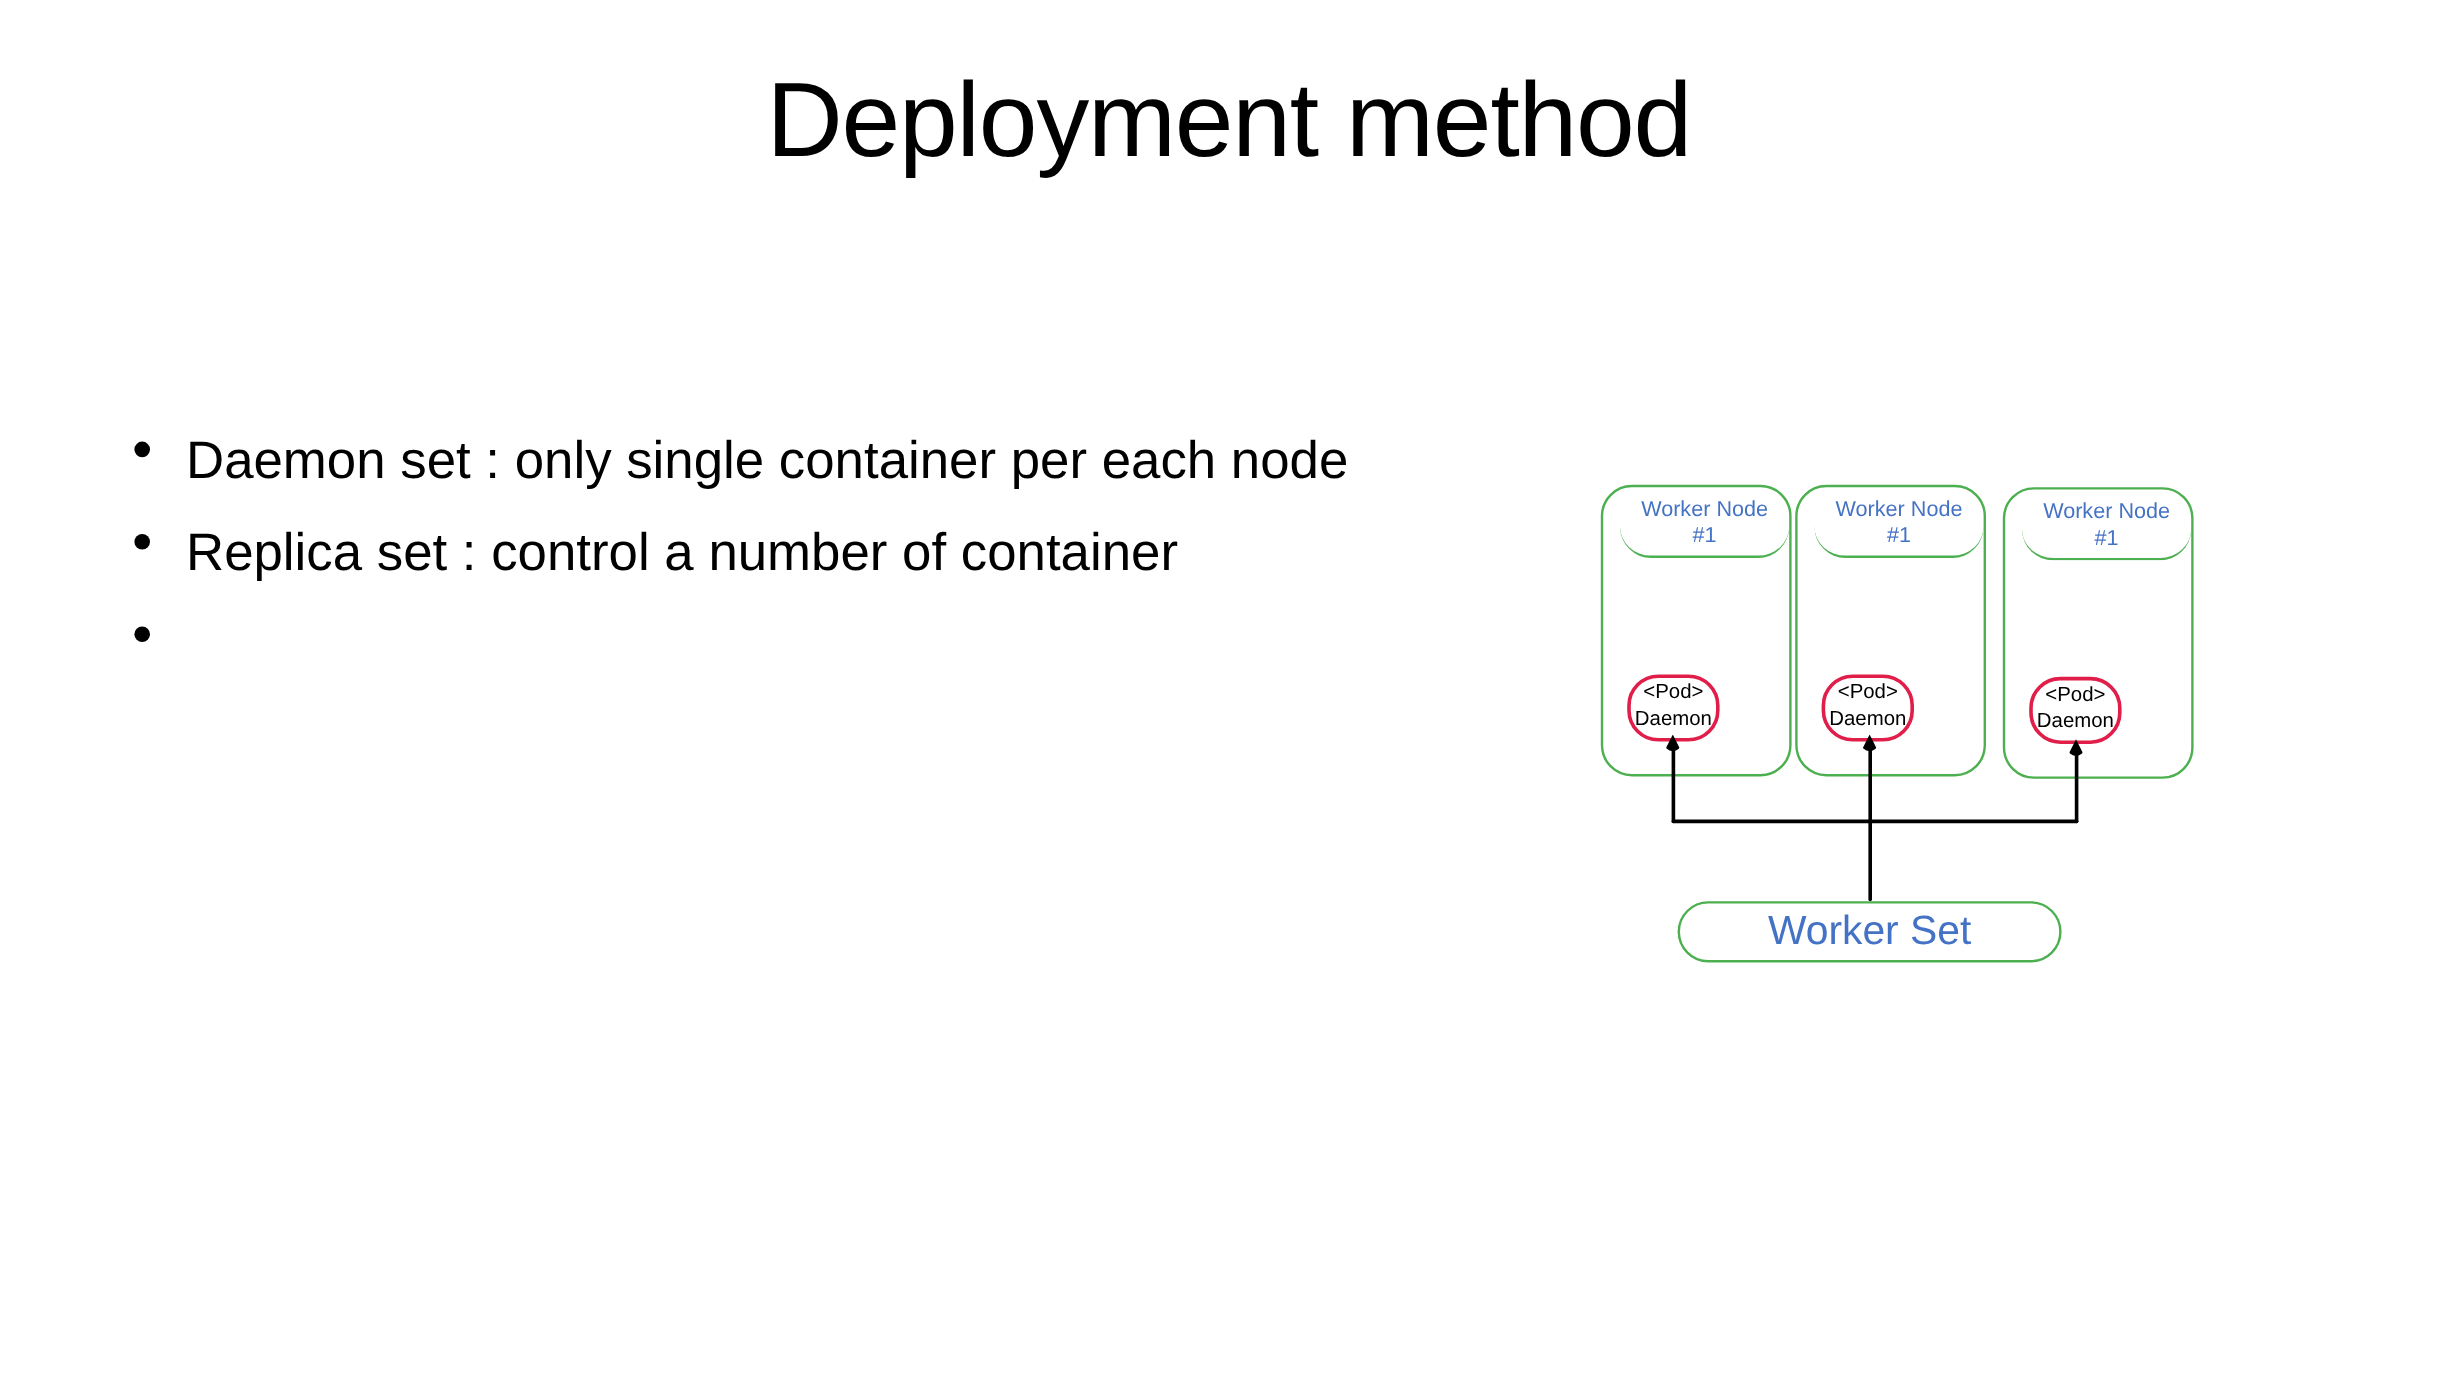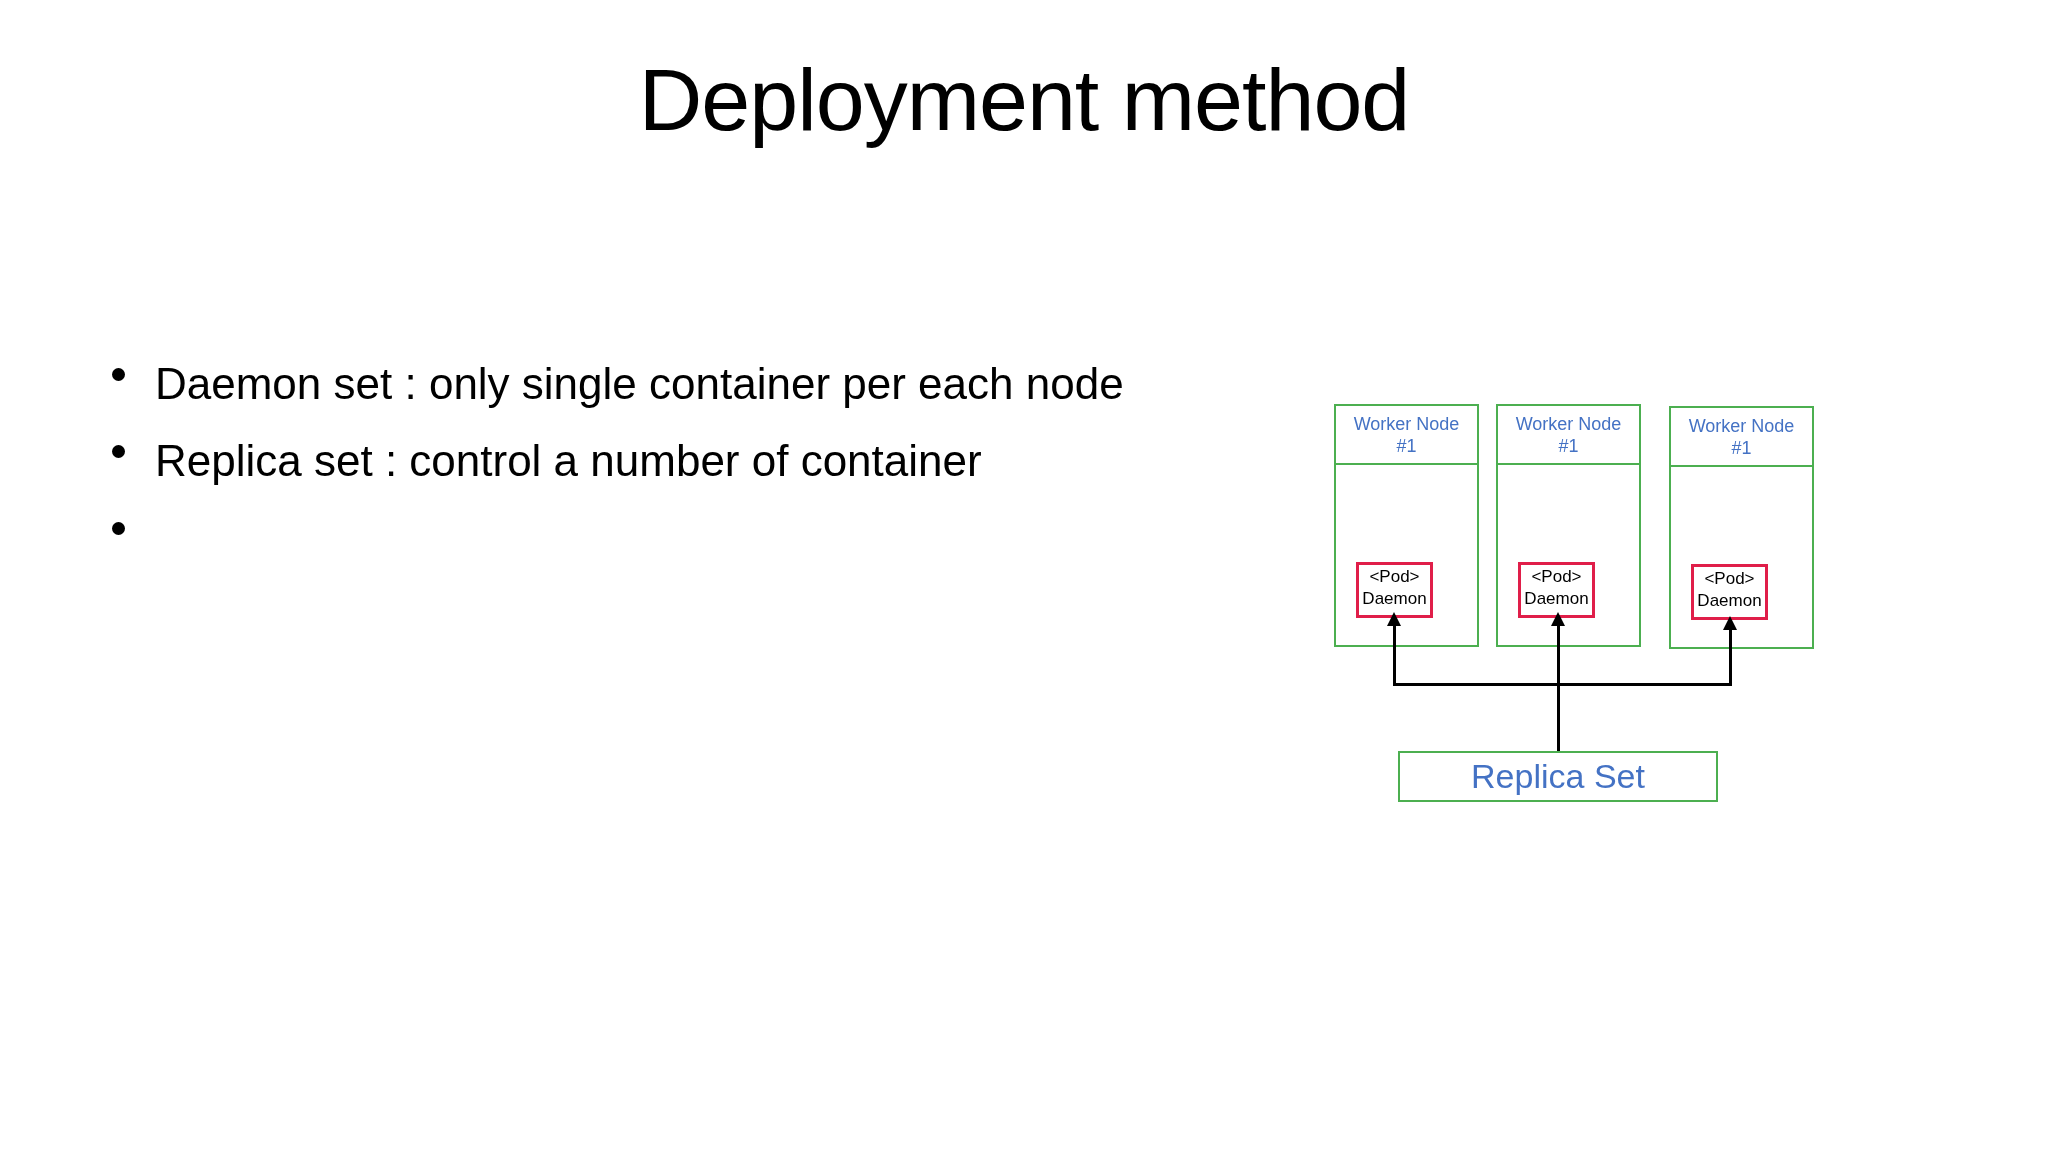--- a/index.html
+++ b/index.html
@@ -6,21 +6,21 @@
     --node-border:#4caf50;
     --node-title:#4472c4;
     --pod-border:#e01e49;
     --pod-text:#000000;
     --connector:#000000;
     --daemon-set-border:#4caf50;
     --daemon-set-text:#4472c4;
     --slide-text:#000000;
     --background:#ffffff;
   }
-  *{margin:0;padding:0;box-sizing:content-box;}
+  *{margin:0;padding:0;box-sizing:content-box;border-radius:26px;}
   html,body{background:var(--background);}
   body{font-family:"Liberation Sans","DejaVu Sans",sans-serif;}
   .slide{position:relative;width:2048px;height:1152px;background:var(--background);overflow:hidden;}
 
   
   .title{
     position:absolute;top:56px;left:0;width:2048px;
     text-align:center;font-size:88px;line-height:1;font-weight:400;
     color:var(--slide-text);letter-spacing:-1px;
   }
@@ -33,21 +33,21 @@
   }
   .bullet-dot{
     position:absolute;left:20px;top:8px;width:13px;height:13px;
     border-radius:50%;background:var(--slide-text);
   }
 
   
   .diagram{position:absolute;left:0;top:0;width:2048px;height:1152px;}
   .worker-node{
     position:absolute;width:141px;height:239px;
-    border:2px solid var(--node-border);background:var(--background);
+    border:2px solid var(--node-border);background:var(--background);padding-left:14px;
   }
   .node-1{left:1334px;top:404px;}
   .node-2{left:1496px;top:404px;}
   .node-3{left:1669px;top:406px;}
   .node-header{
     height:57px;border-bottom:2px solid var(--node-border);
     display:flex;flex-direction:column;justify-content:center;align-items:center;
     color:var(--node-title);font-size:18px;line-height:22px;text-align:center;
   }
   .hdr-line{display:block;}
@@ -149,17 +149,17 @@
 
     <div class="connector conn-v1"></div>
     <div class="connector conn-v2"></div>
     <div class="connector conn-v3"></div>
     <div class="connector conn-h"></div>
     <div class="arrow-up arrow-1"></div>
     <div class="arrow-up arrow-2"></div>
     <div class="arrow-up arrow-3"></div>
 
     <div class="daemon-set">
-      <span>Replica Set</span>
+      <span>Worker Set</span>
     </div>
 
   </div>
 </div>
 
 </body></html>

